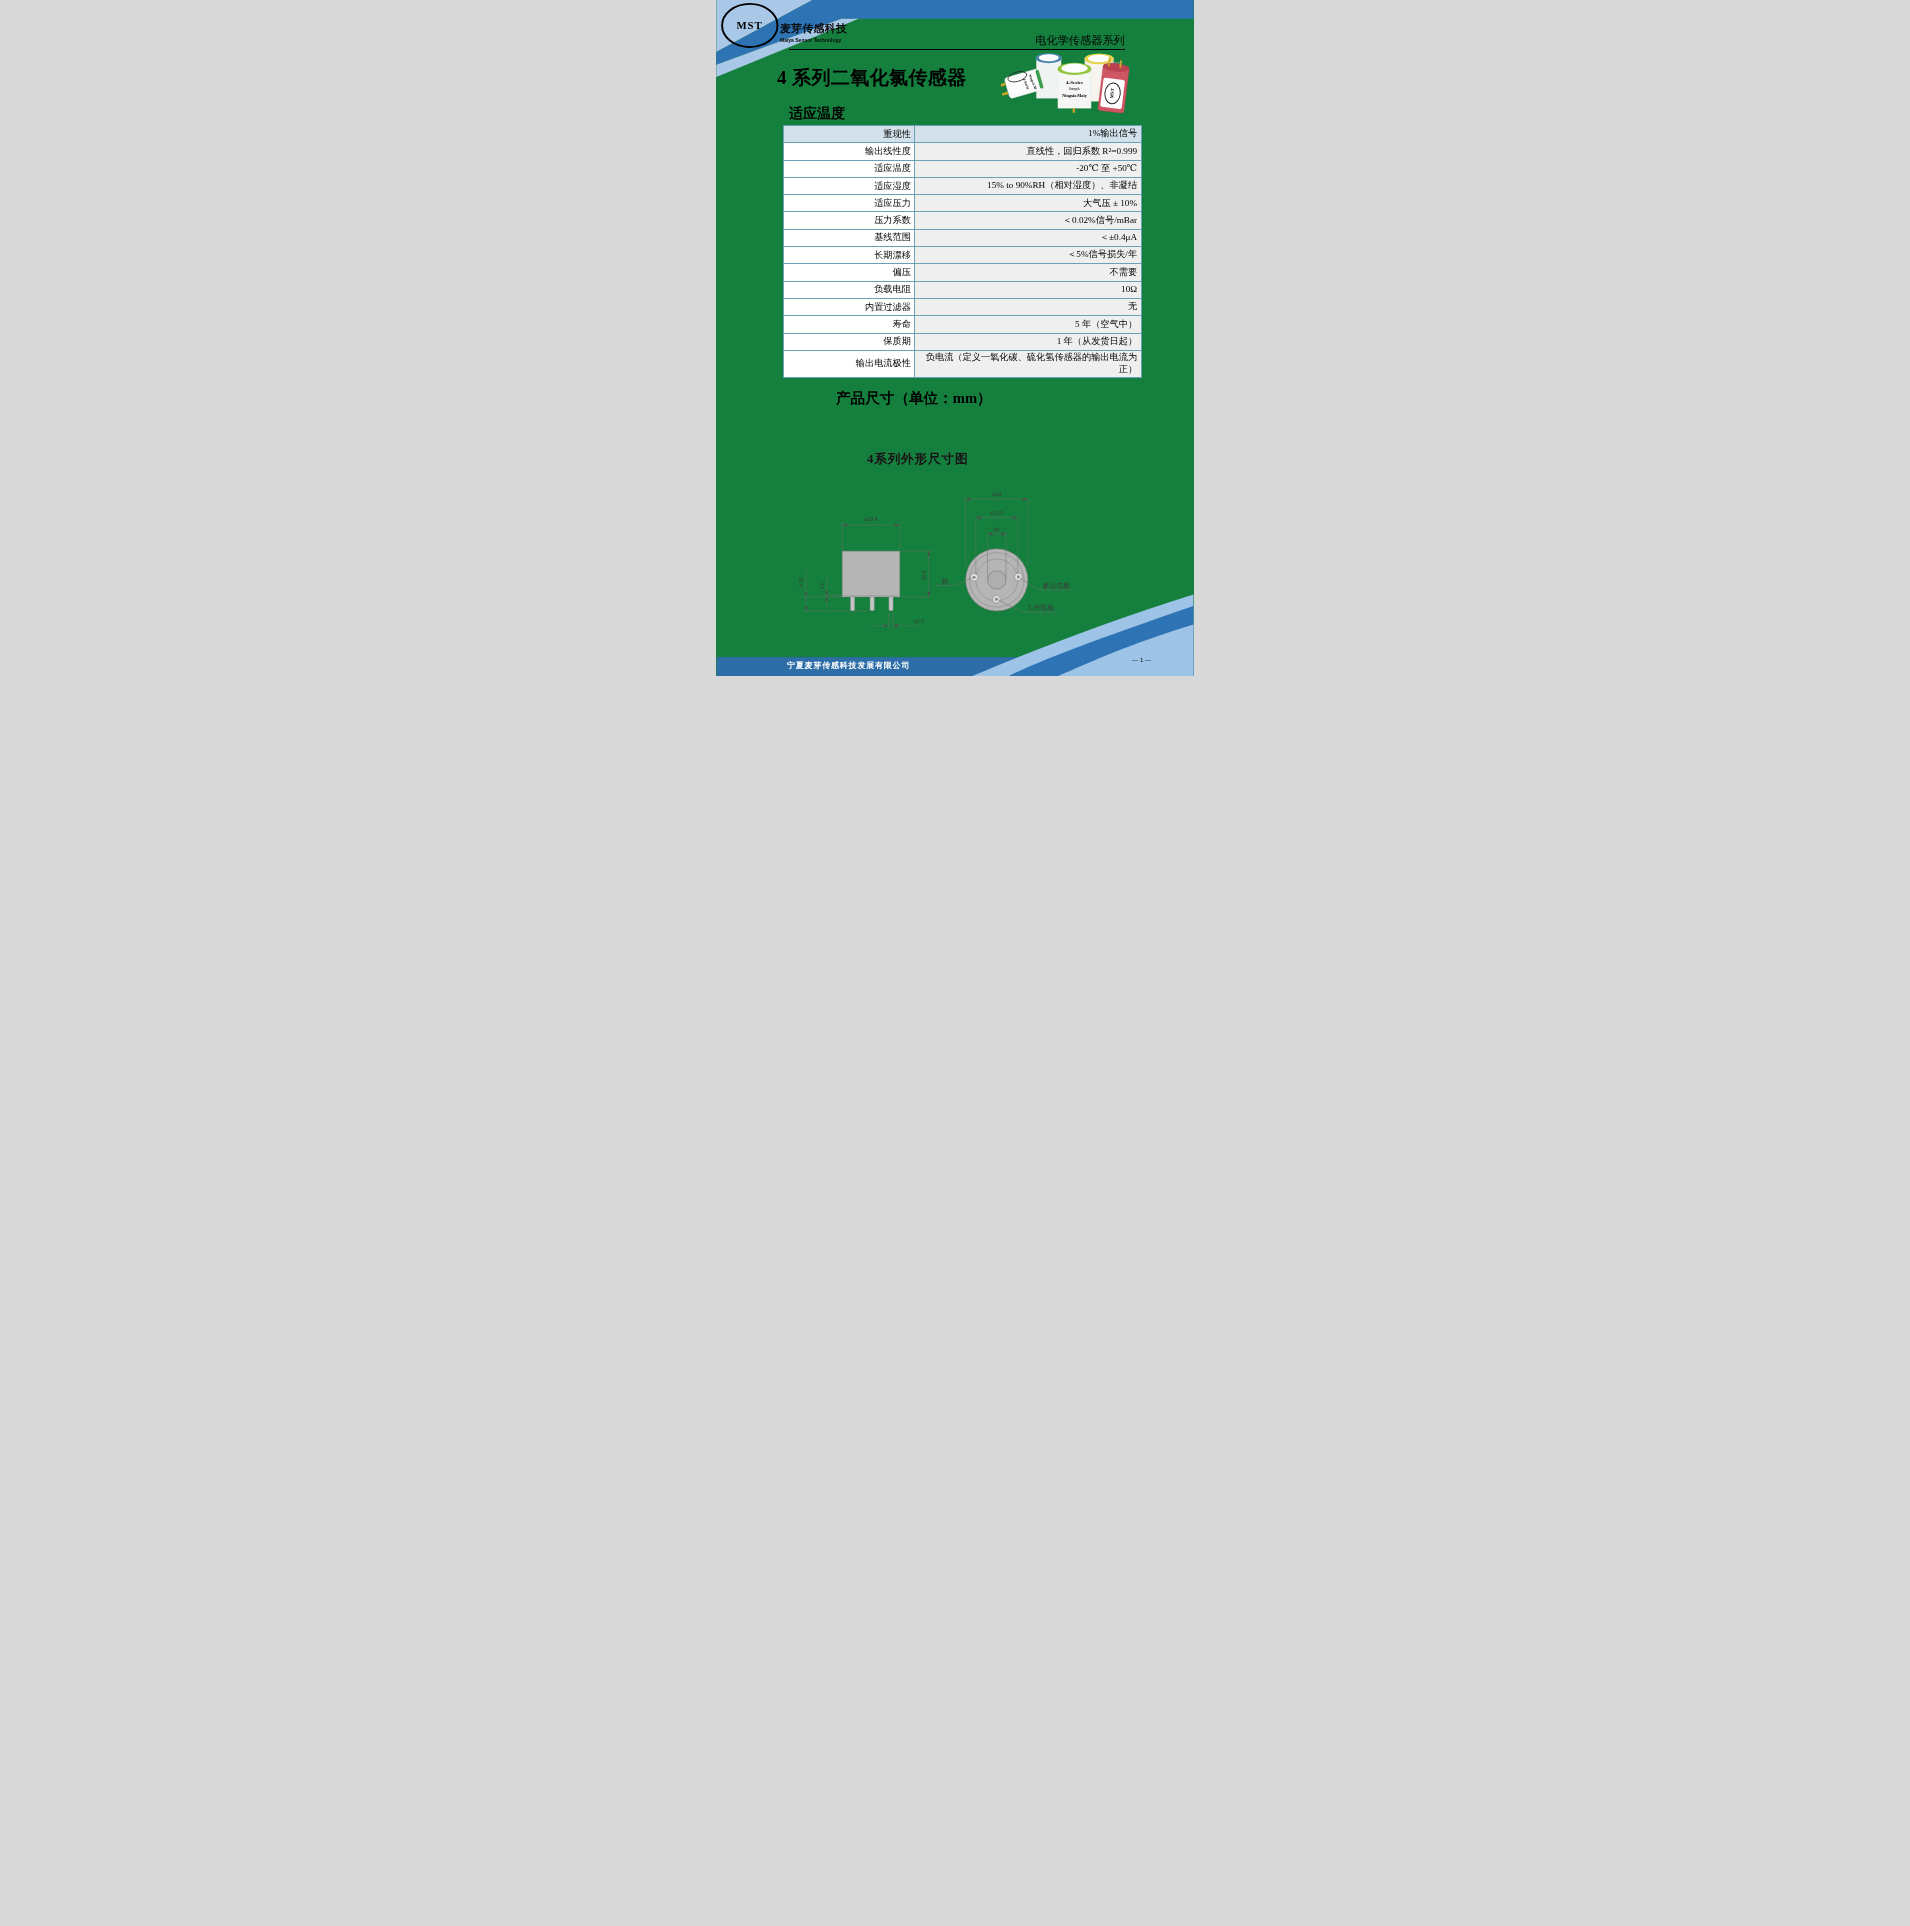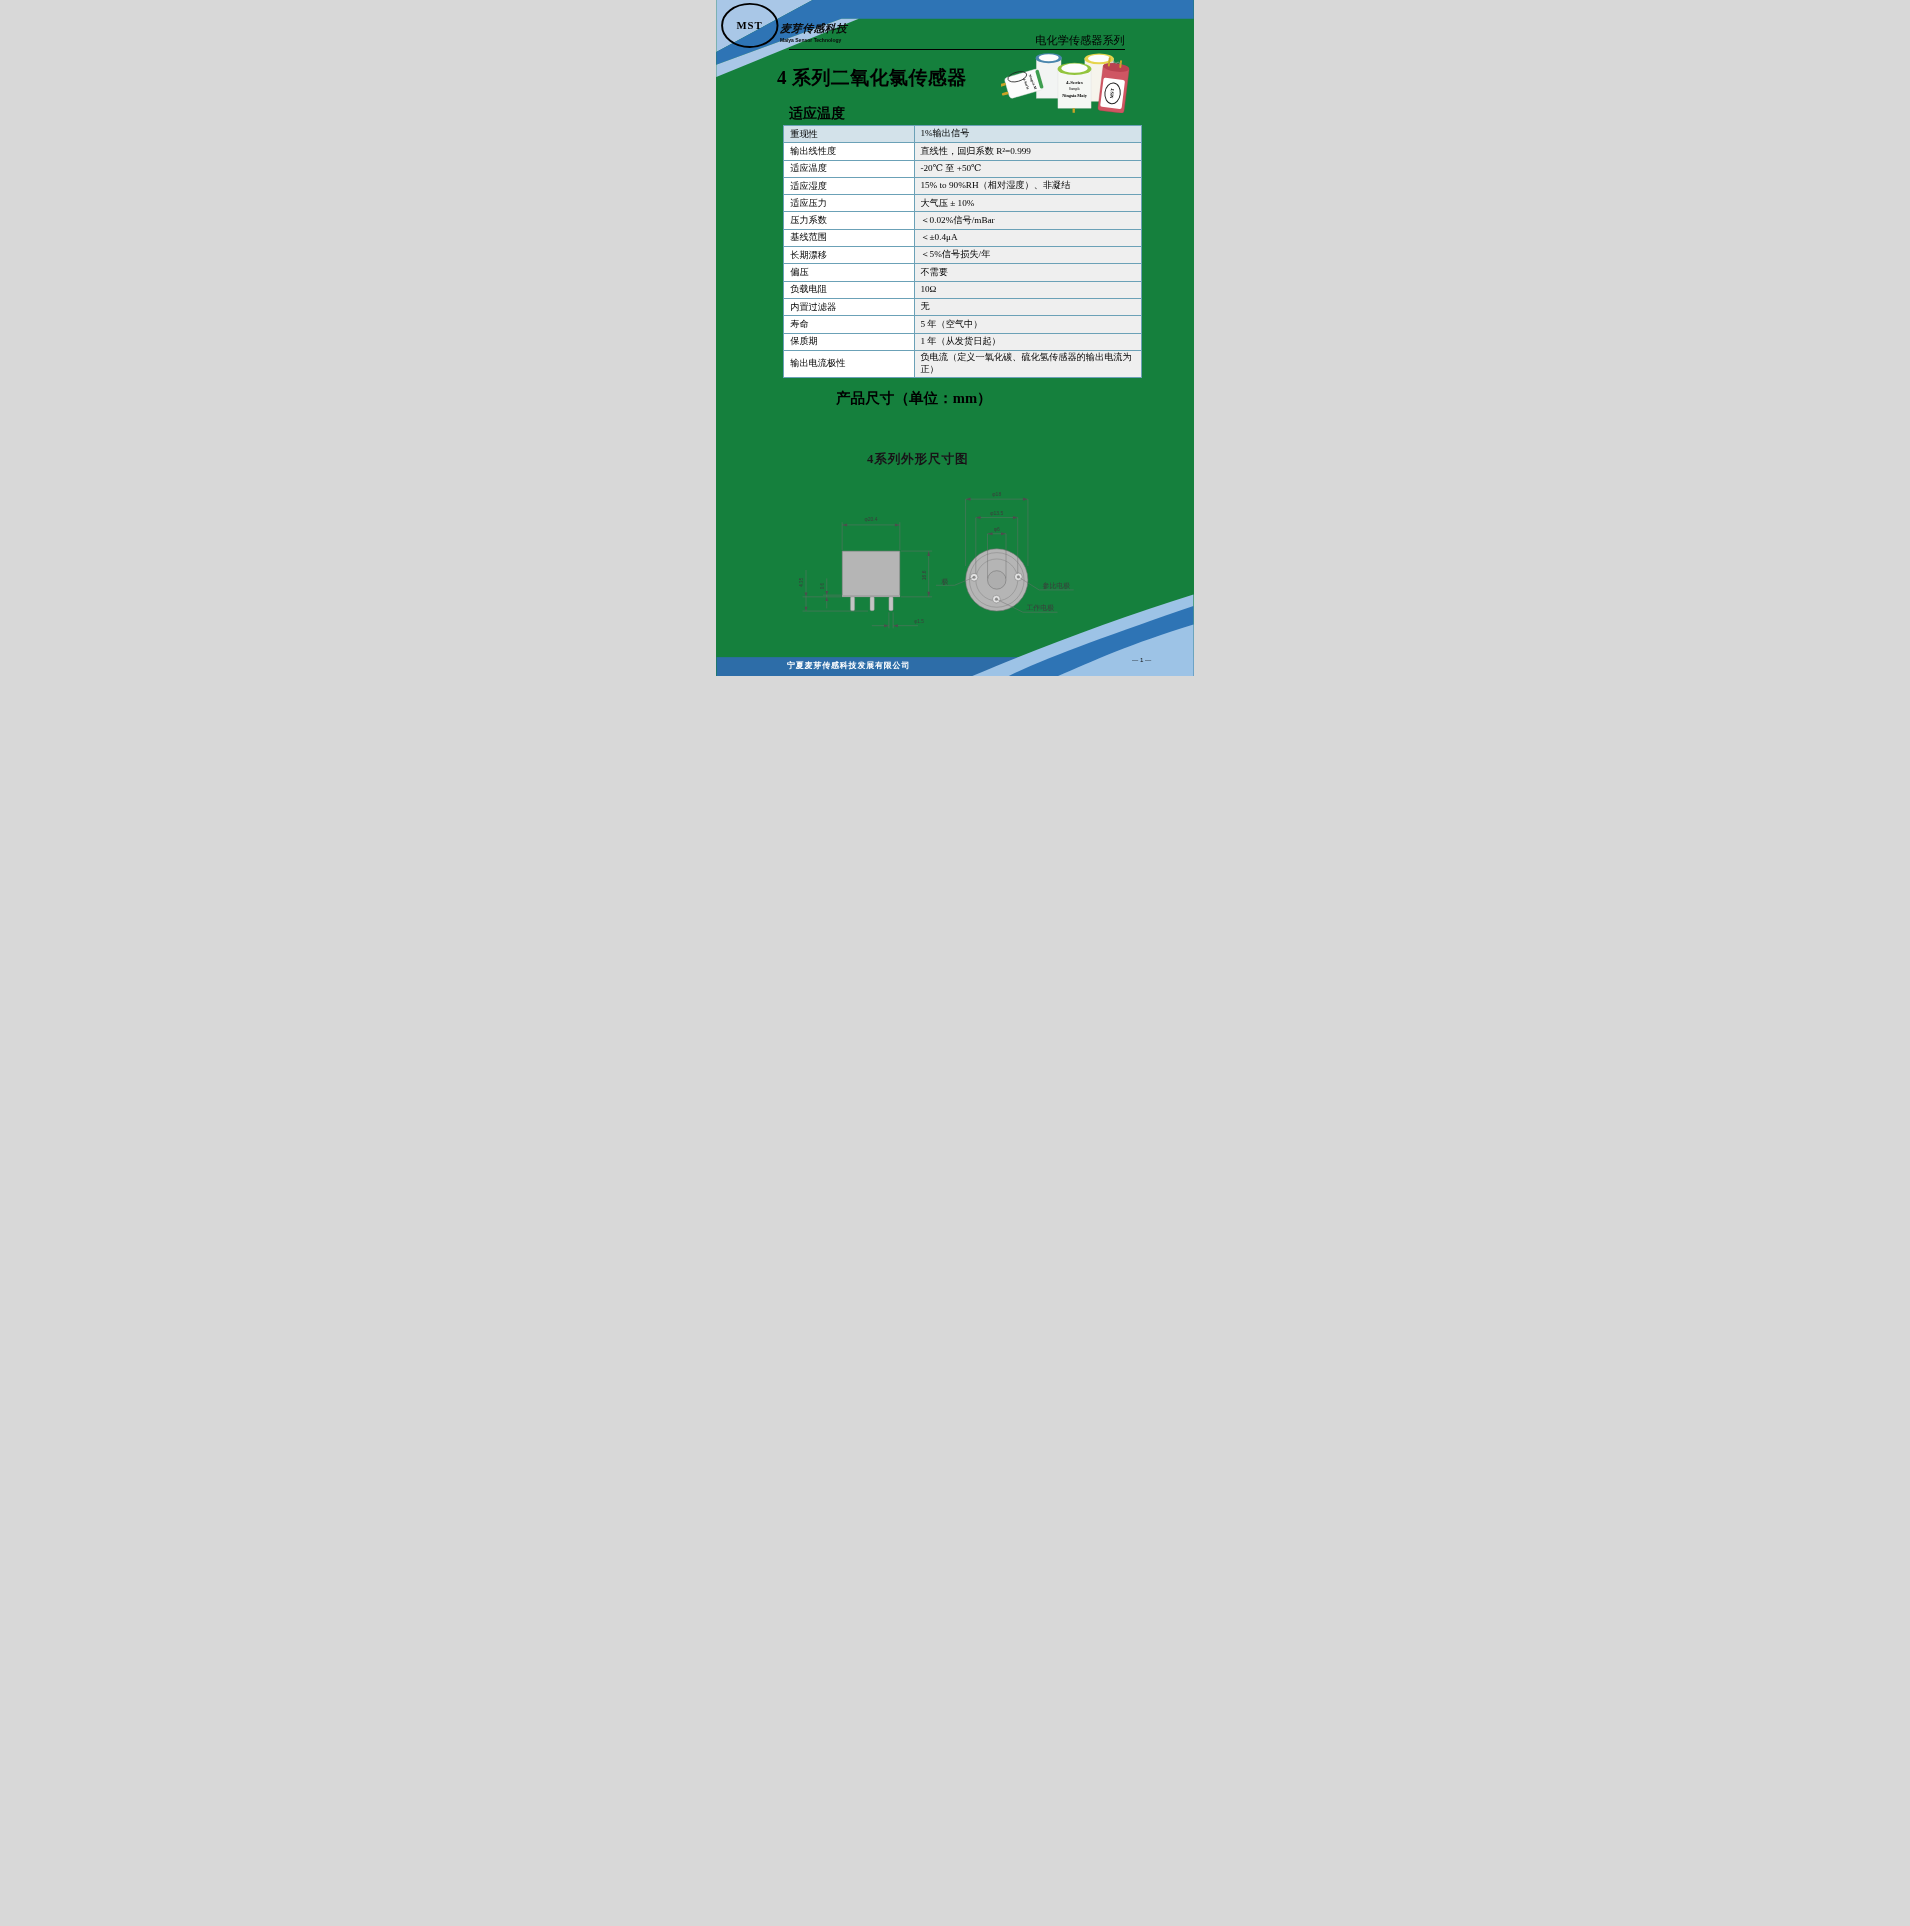--- a/index.html
+++ b/index.html
@@ -12,38 +12,38 @@
     position:relative;width:478px;height:676px;margin:0 auto;background:#15803d;
     overflow:hidden;font-family:"Liberation Serif","DejaVu Serif",serif;color:#111;
   }
   .abs{position:absolute;}
   svg{display:block;}
   
   #hdr-svg{left:0;top:0;z-index:1;}
   .logo-mst{left:8.5px;top:18.5px;width:50px;text-align:center;z-index:3;
     font-family:"Liberation Serif",serif;font-weight:900;font-size:10.8px;letter-spacing:0.8px;color:#000;}
   .company-cn{left:64px;top:22.3px;z-index:3;font-family:"Liberation Sans","DejaVu Sans",sans-serif;
-    font-weight:900;font-size:10.8px;letter-spacing:0.4px;color:#0a0a0a;font-style:italic;}
+    font-weight:900;font-size:10.8px;letter-spacing:0.4px;color:#0a0a0a;}
   .company-en{left:64px;top:37px;z-index:3;font-family:"Liberation Sans","DejaVu Sans",sans-serif;
     font-weight:bold;font-size:5px;color:#0a0a0a;}
   .series-label{left:317px;top:33px;width:94px;z-index:3;text-align:center;
     font-size:11.2px;font-weight:500;color:#000;}
   .series-rule{left:73px;top:49px;width:336px;height:1.2px;background:#000;z-index:3;}
   
   .doc-title{left:61px;top:65px;z-index:2;font-size:19px;font-weight:900;color:#000;letter-spacing:0.4px;}
   .h-specs{left:73px;top:105px;font-size:14px;font-weight:900;color:#000;}
   .h-dims{left:72px;top:389px;font-size:14.6px;font-weight:900;color:#000;margin-left:48px;}
   
   #photo{left:285px;top:51px;z-index:2;}
   
   table.spec{position:absolute;left:67px;top:125px;width:358px;z-index:2;
     border-collapse:collapse;table-layout:fixed;}
   table.spec td{border:1.2px solid var(--c-table_border,#6ba1b7);font-size:9.2px;color:#000;
     vertical-align:middle;overflow:hidden;}
-  table.spec tr{height:17.3px;}
+  table.spec tr{height:17.3px;text-align:right;}
   table.spec tr.tall{height:27px;}
   td.lbl{background:#fff;padding:0.8px 3.1px 0.8px 6.2px;}
   td.val{background:var(--c-value_cell_bg,#efefef);padding:0.8px 3.9px 0.8px 5.4px;line-height:1.25;margin-left:21px;}
   tr.head td.lbl, tr.head td.val{background:var(--c-table_head_bg,#d3e2ea);}
   
   .drawing-title{left:151px;top:451px;z-index:2;font-size:12.7px;font-weight:bold;color:#151515;
     letter-spacing:0.8px;text-shadow:0 0 0.4px rgba(120,90,140,.25);}
   #drawing{left:69px;top:443px;z-index:2;}
   #drawing text{font-family:"Liberation Sans","DejaVu Sans",sans-serif;fill:#3c3c3c;}
   

